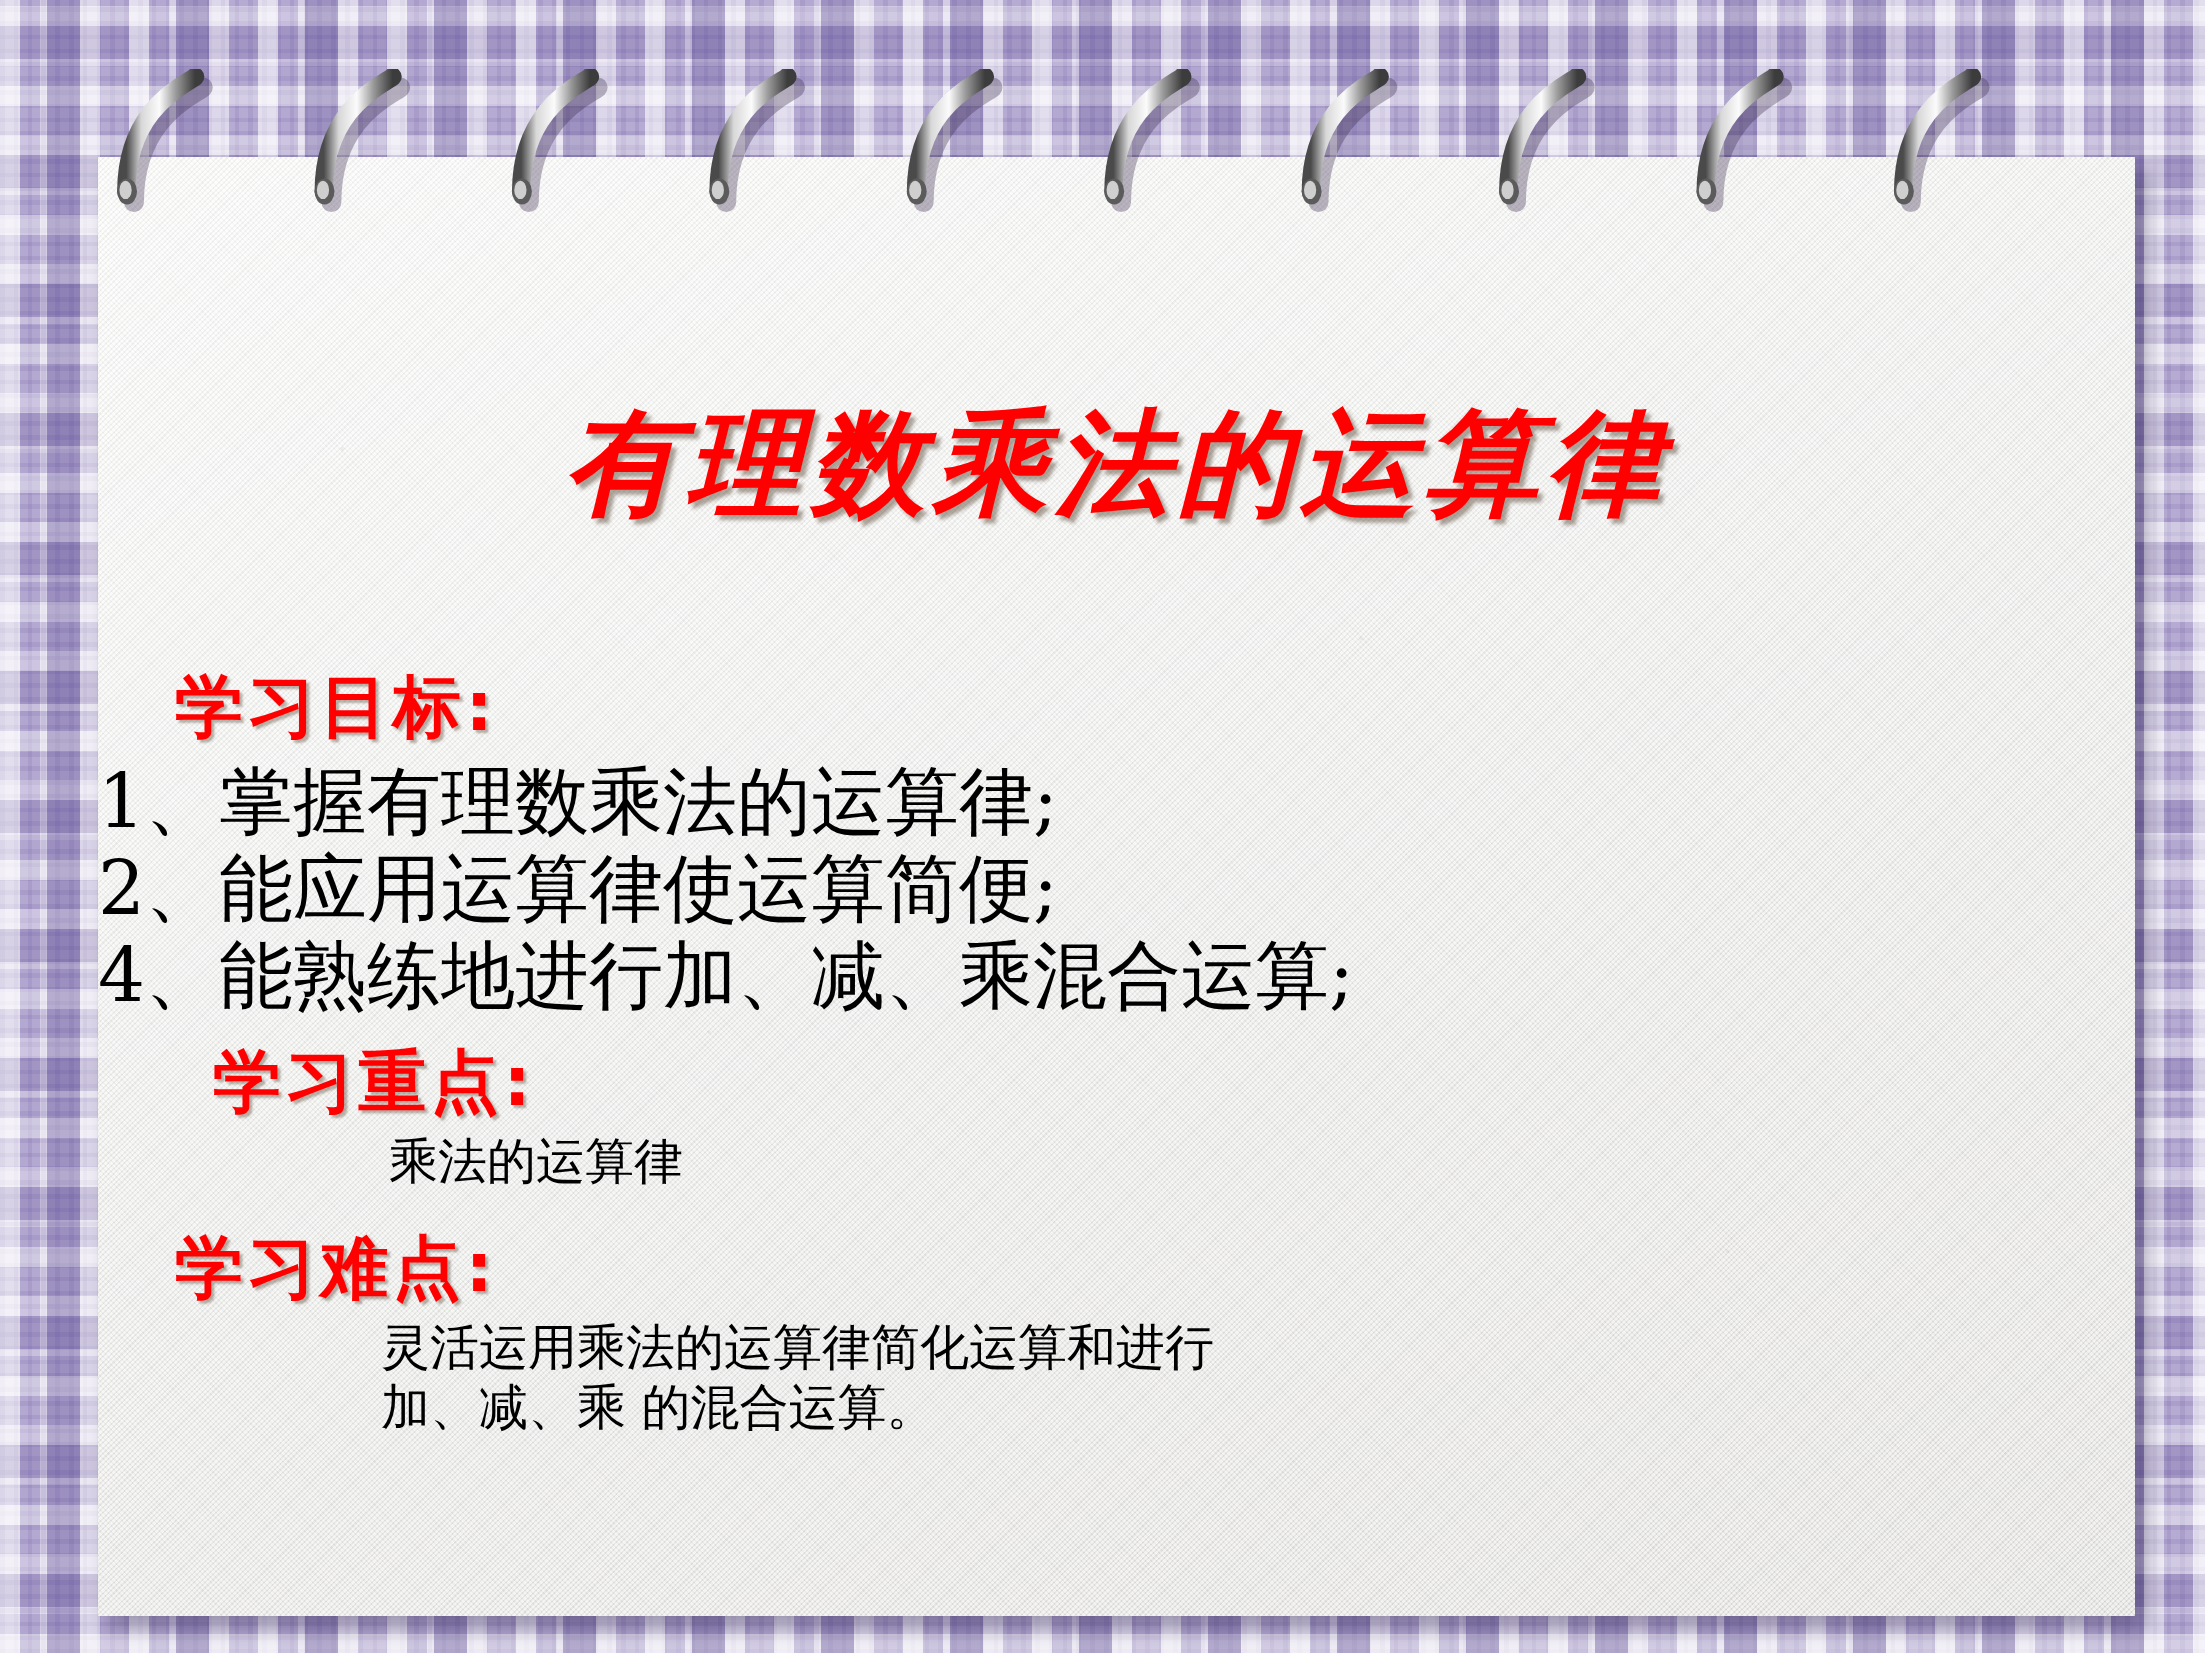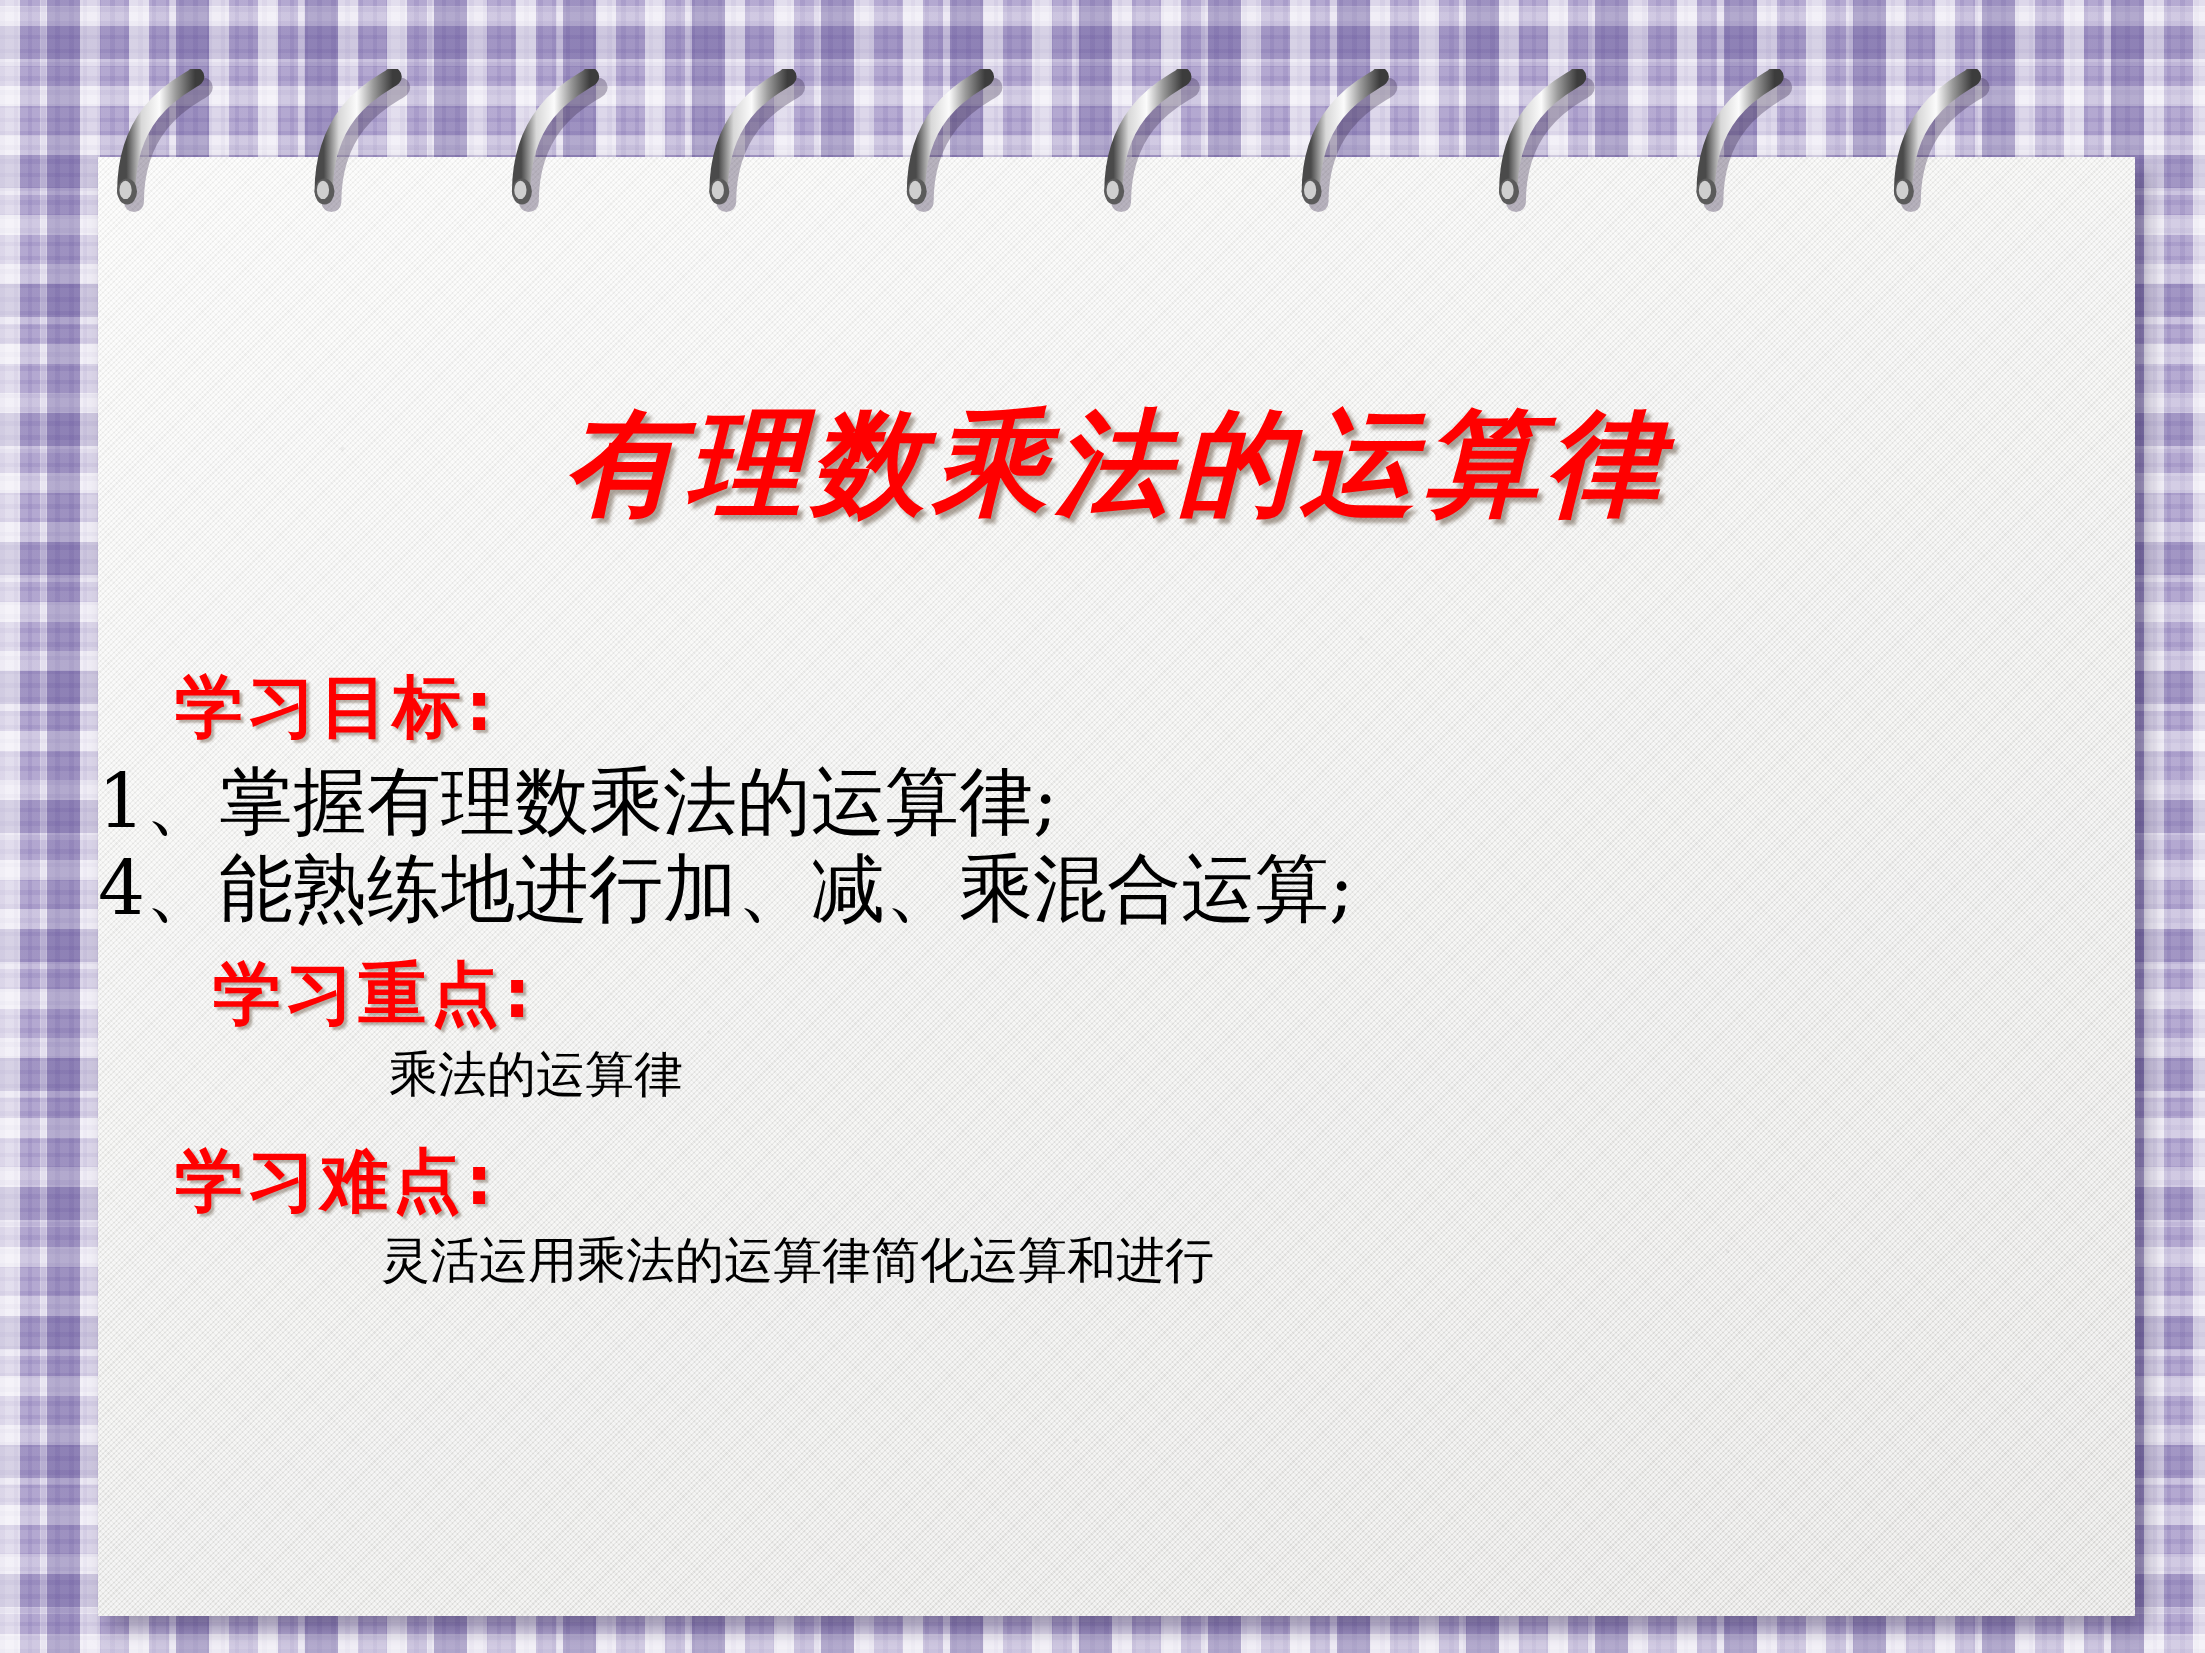--- a/index.html
+++ b/index.html
@@ -136,33 +136,35 @@
 
   <div class="notepad">
 
     <div class="title">有理数乘法的运算律</div>
 
     <div class="body">
 
       <div class="red-head">学习目标:</div>
 
       <div class="goal-item">1、掌握有理数乘法的运算律;</div>
+      <div class="goal-item">2、能应用运算律使运算简便;</div>
       <div class="goal-item">4、能熟练地进行加、减、乘混合运算;</div>
 
       <div class="gap-sm"></div>
 
       <div class="red-head indent2">学习重点:</div>
 
       <div class="plain-line">乘法的运算律</div>
 
       <div class="gap-md"></div>
 
       <div class="red-head">学习难点:</div>
 
       <div class="plain-line wide">灵活运用乘法的运算律简化运算和进行</div>
+      <div class="plain-line wide">加、减、乘 的混合运算。</div>
 
     </div>
   </div>
 
   <div class="spiral-wrap">
     <svg width="2037" height="176" viewBox="0 0 2660 230">
       <defs>
         <linearGradient id="ringGrad" x1="0" y1="0" x2="1" y2="0">
           <stop offset="0%" stop-color="#4a4a4a"></stop>
           <stop offset="22%" stop-color="#d8d8d8"></stop>

